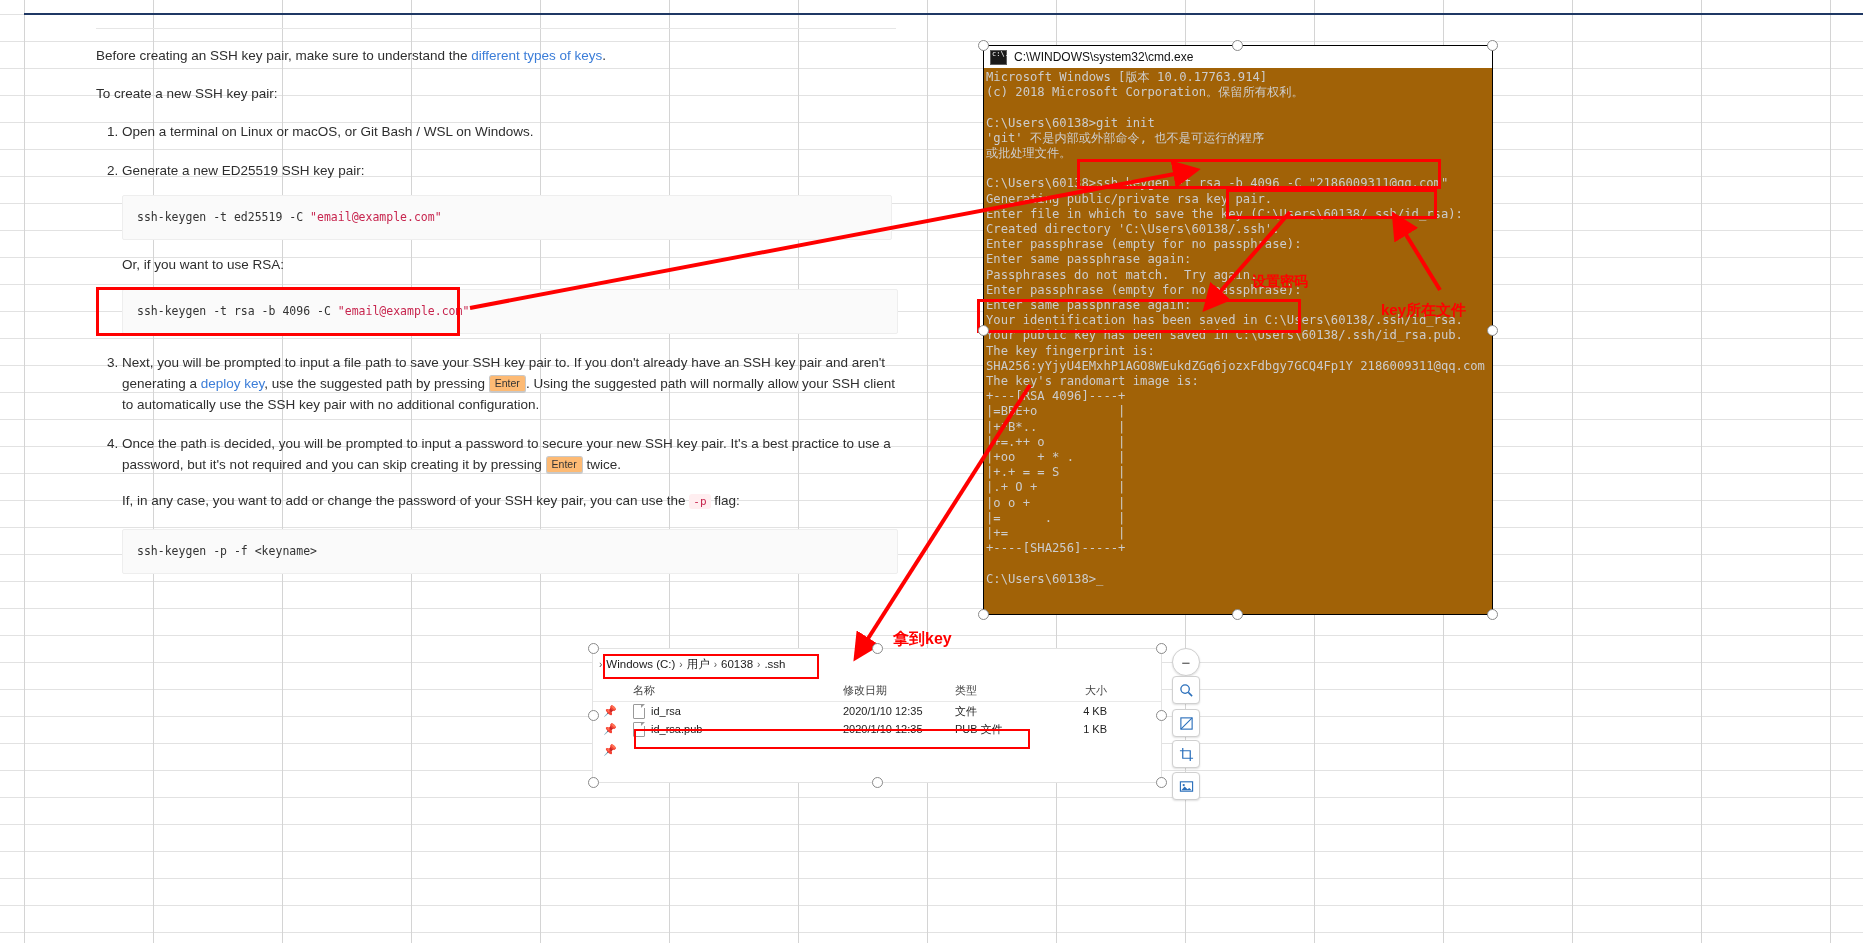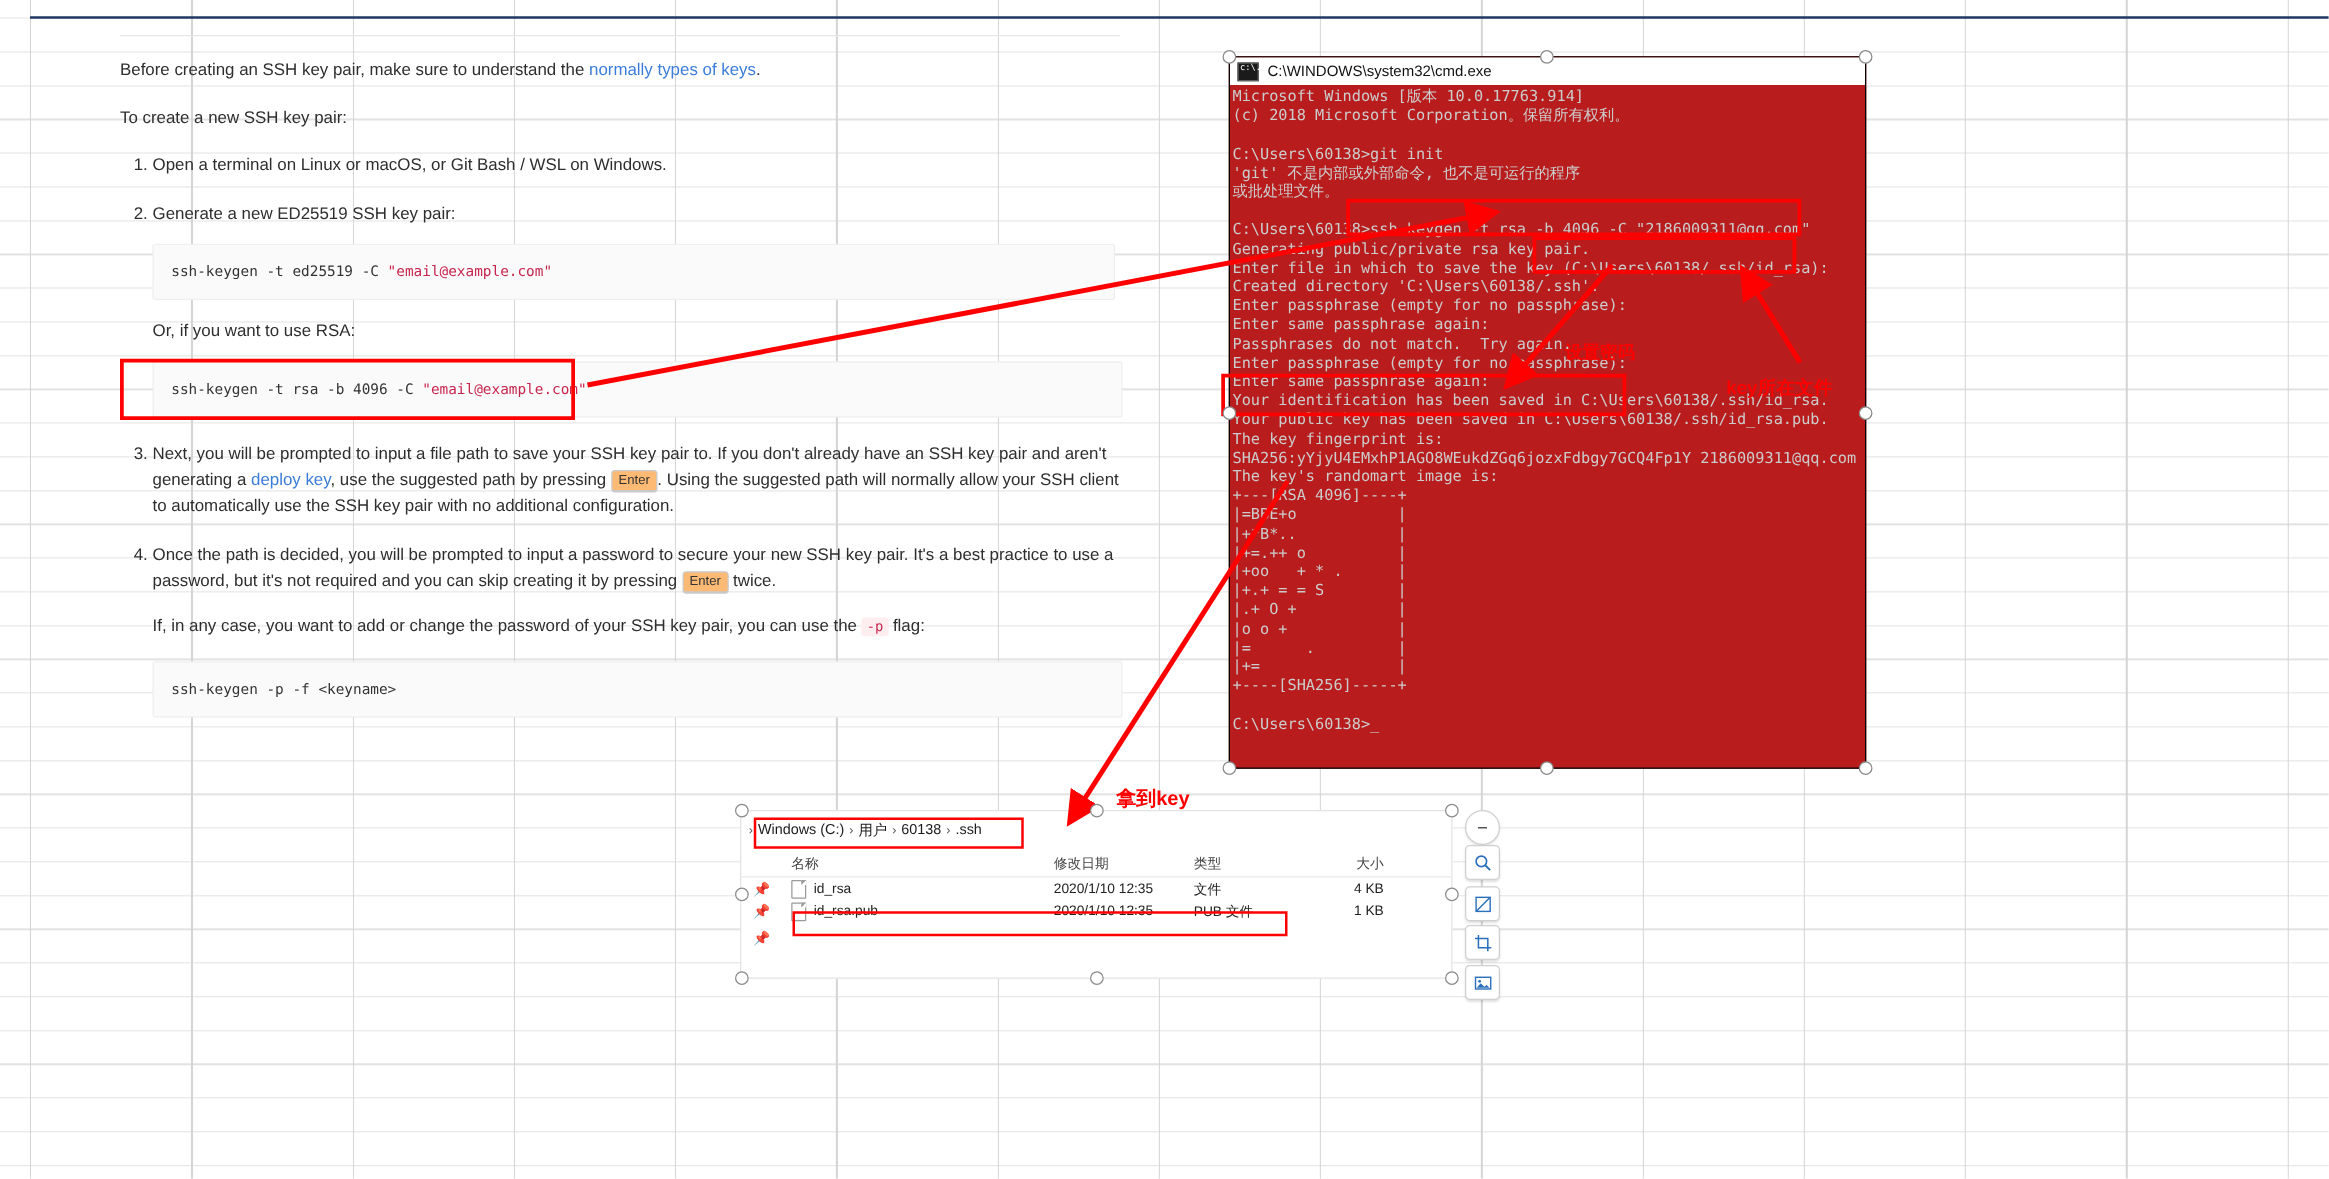--- a/index.html
+++ b/index.html
@@ -49,21 +49,21 @@
   }
   .kbd{
     display:inline-block;font-family:"Liberation Sans",sans-serif;font-size:10.5px;
     border:1px solid #c9c9c9;border-bottom-width:2px;border-radius:3px;
     padding:0px 5px;background:#fdba74;color:#333;line-height:15px;vertical-align:1px;
   }
   .sub{margin-left:0px;}
   
   #cmdwin{
     position:absolute;left:983px;top:45px;width:508px;height:568px;
-    background:#b91c1c;border:1px solid #000;z-index:6;
+    background:#a16207;border:1px solid #000;z-index:6;
   }
   #cmdtitle{
     height:22px;background:#ffffff;display:flex;align-items:center;
     padding-left:6px;gap:7px;
   }
   #cmdtitle .tbar-label{font-size:12px;color:#111;font-family:"Liberation Sans",sans-serif;}
   .cmdicon{
     width:15px;height:13px;background:#1a1a1a;border:1px solid #5d5d5d;
     position:relative;flex:0 0 auto;
   }
@@ -126,21 +126,21 @@
 </style>
 </head>
 <body>
 
 <div id="grid"></div>
 <div id="topline"></div>
 
 <div id="doc">
   <div class="hr"></div>
 
-  <p><span>Before creating an SSH key pair, make sure to understand the </span><a class="link" href="#">normally types of keys</a><span>.</span></p>
+  <p><span>Before creating an SSH key pair, make sure to understand the </span><a class="link" href="#">different types of keys</a><span>.</span></p>
 
   <p>To create a new SSH key pair:</p>
 
   <ol class="steps">
     <li>
       <span>Open a terminal on Linux or macOS, or Git Bash / WSL on Windows.</span>
     </li>
     <li>
       <span>Generate a new ED25519 SSH key pair:</span>
       <div class="codeblock"><span>ssh-keygen -t ed25519 -C </span><span class="str">"email@example.com"</span></div>

